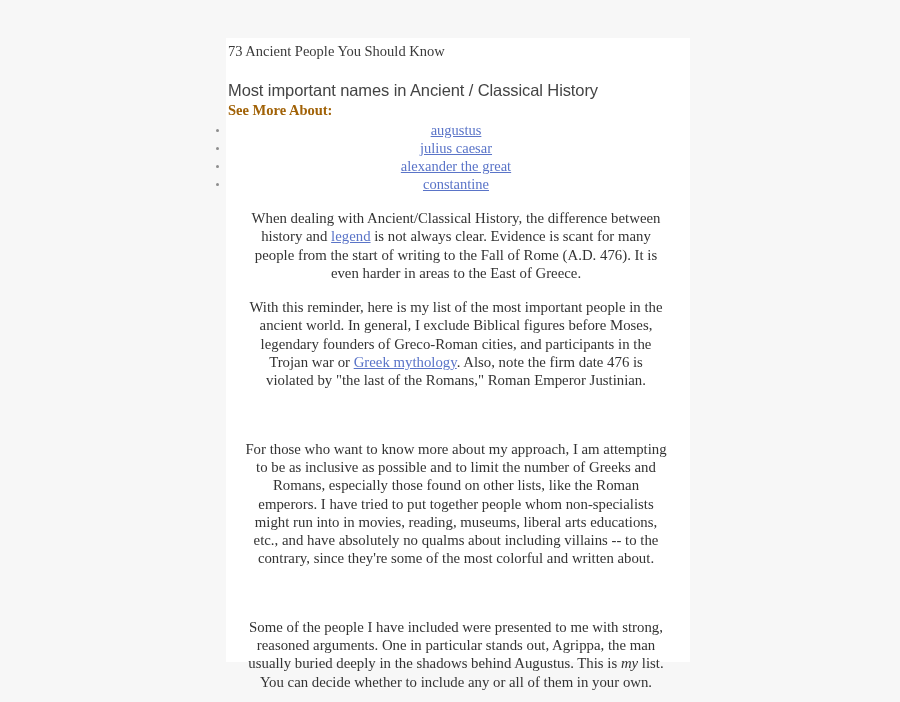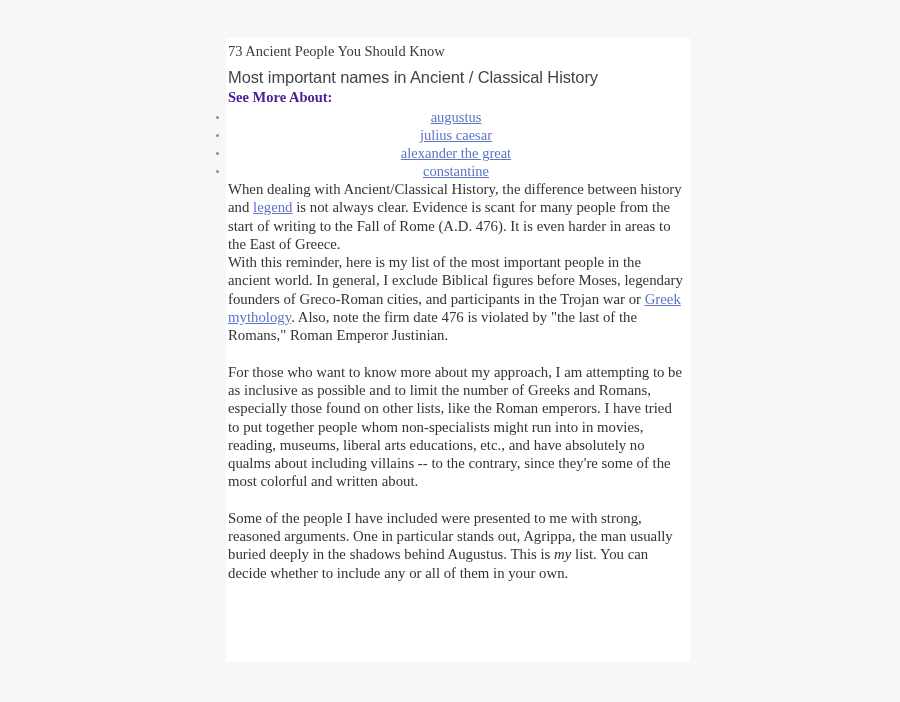--- a/index.html
+++ b/index.html
@@ -46,38 +46,38 @@
   }
 
   .headline {
     font-family: "Liberation Sans", sans-serif;
     font-size: 16.5px;
     line-height: 22px;
     color: #444444;
     font-weight: normal;
     letter-spacing: -0.1px;
     white-space: nowrap;
-    margin-top: 5px;
+    margin-top: 18px;
   }
 
   .byline {
     font-family: "Liberation Serif", serif;
     font-size: 14.5px;
     line-height: 19px;
     font-weight: bold;
     color: #333333;
     margin-top: 4px;
   }
 
   .see-more-label {
     font-family: "Liberation Serif", serif;
     font-size: 14.5px;
     line-height: 19px;
     font-weight: bold;
-    color: #4c1d95;
+    color: #a16207;
   }
 
   a.link {
     color: #5a74c8;
     text-decoration: underline;
   }
   .byline a.link { color: #5a74c8; }
 
   
   #tag-list {
@@ -110,22 +110,22 @@
     color: #5a74c8;
     text-decoration: underline;
   }
 
   
   .body-block {
     font-family: "Liberation Serif", serif;
     font-size: 14.8px;
     line-height: 18.3px;
     color: #333333;
-    text-align: left;
-    margin: 0;
+    text-align: center;
+    margin: 16px;
     max-width: 458px;
   }
   .gap {
     height: 18px;
   }
   .body-block i { font-style: italic; }
 </style>
 </head>
 <body>
 

